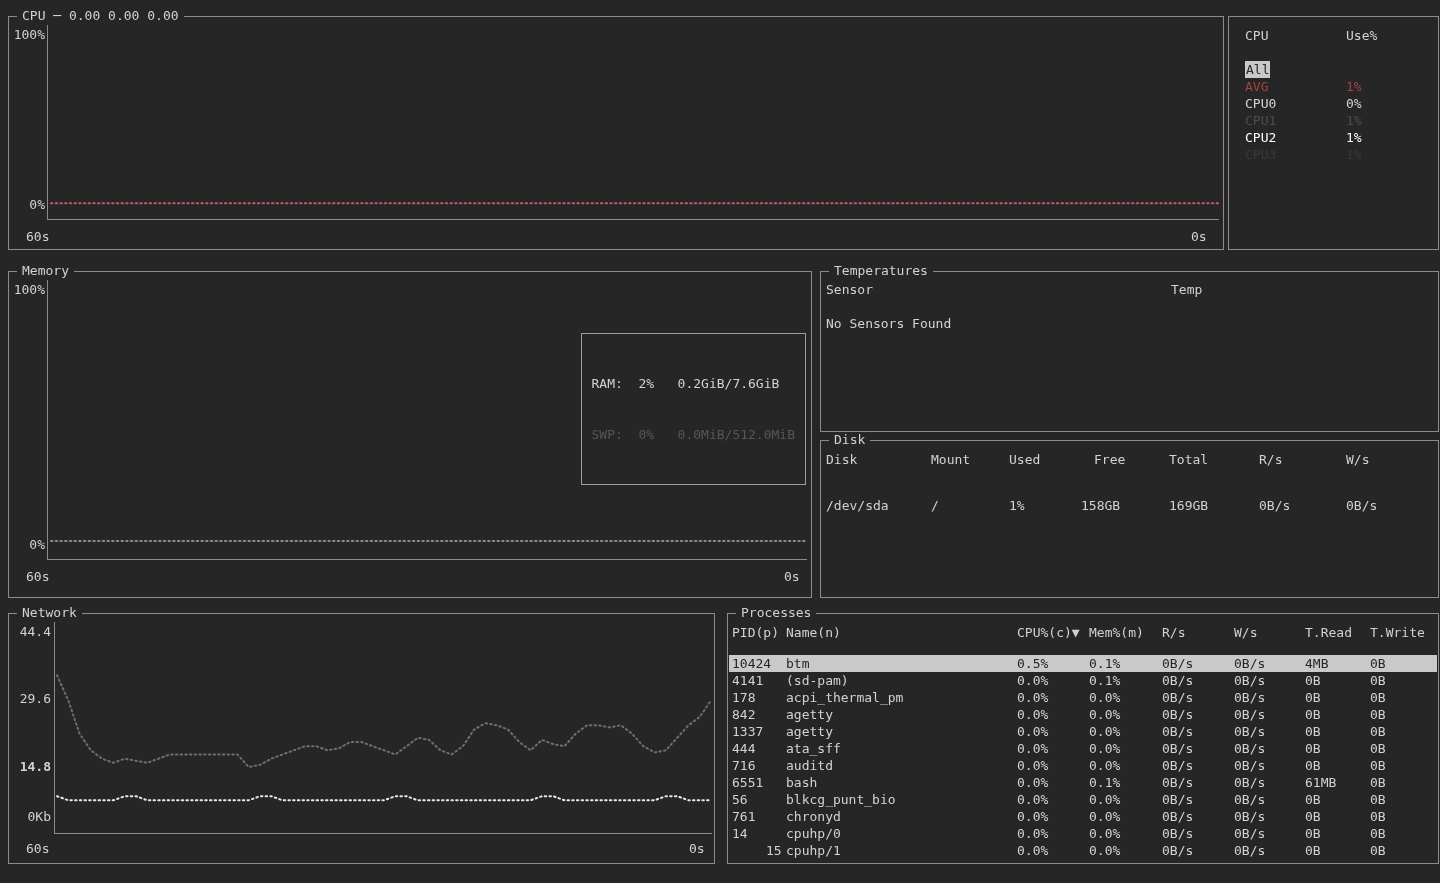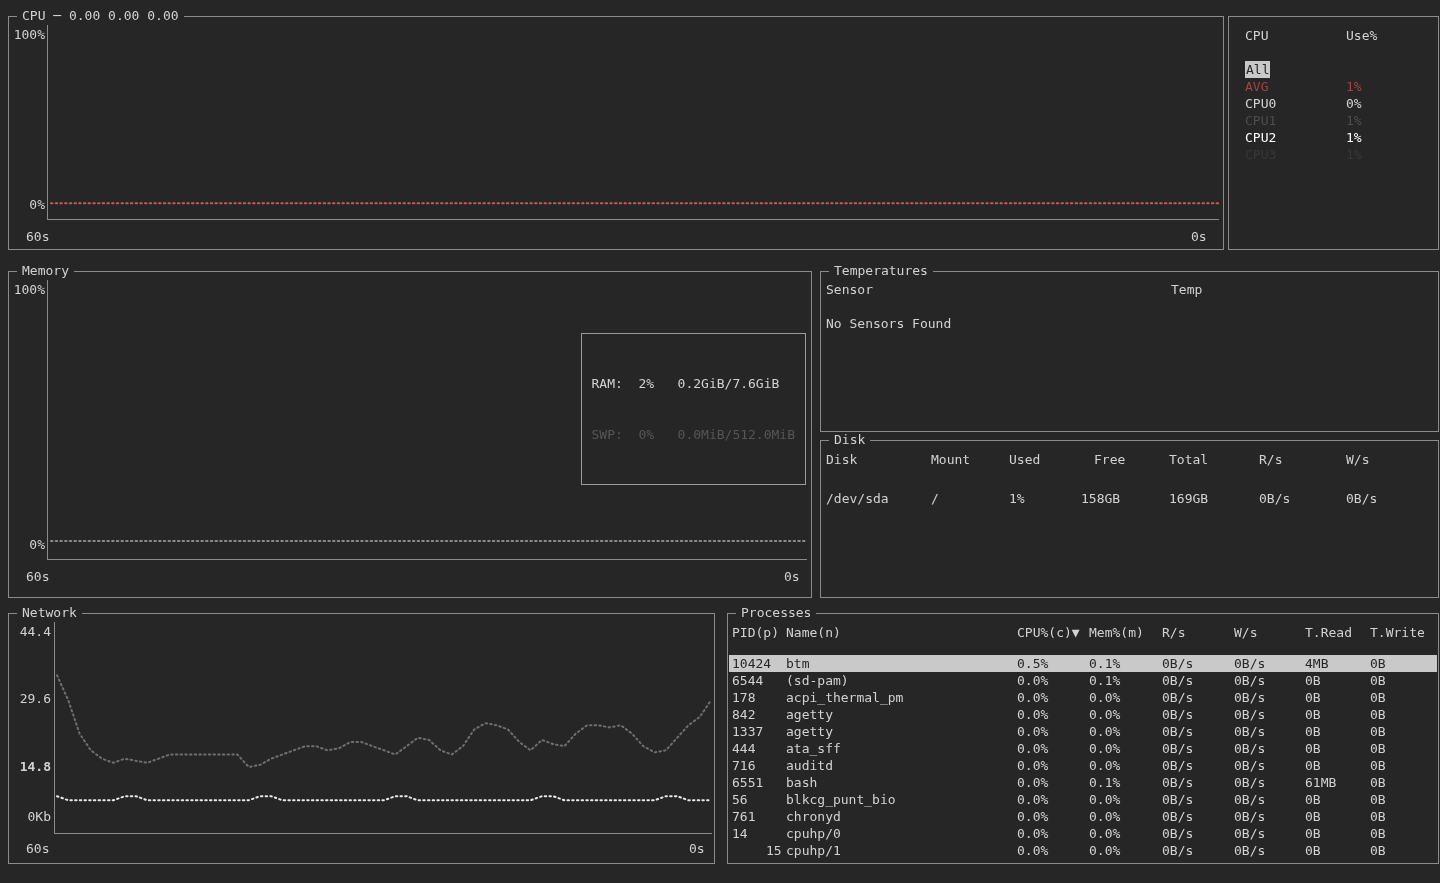--- a/index.html
+++ b/index.html
@@ -114,21 +114,21 @@
   <div class="panel-title">Disk</div>
   <div class="trow" style="top:10px;">
     <span style="left:4px;">Disk</span>
     <span style="left:109px;">Mount</span>
     <span style="left:187px;">Used</span>
     <span style="left:259px;margin-left:13px;">Free</span>
     <span style="left:347px;">Total</span>
     <span style="left:437px;">R/s</span>
     <span style="left:524px;">W/s</span>
   </div>
-  <div class="trow" style="top:49px;padding-left:42px;">
+  <div class="trow" style="top:56px;padding-left:42px;">
     <span style="left:4px;">/dev/sda</span>
     <span style="left:109px;">/</span>
     <span style="left:187px;">1%</span>
     <span style="left:259px;">158GB</span>
     <span style="left:347px;">169GB</span>
     <span style="left:437px;">0B/s</span>
     <span style="left:524px;">0B/s</span>
   </div>
 </div>
 
@@ -165,21 +165,21 @@
     <span style="left:3px;">10424</span>
     <span style="left:57px;">btm</span>
     <span style="left:288px;">0.5%</span>
     <span style="left:360px;">0.1%</span>
     <span style="left:433px;">0B/s</span>
     <span style="left:505px;">0B/s</span>
     <span style="left:576px;">4MB</span>
     <span style="left:641px;">0B</span>
   </div>
   <div class="trow prow" style="top:58px;">
-    <span style="left:3px;">6544</span>
+    <span style="left:3px;">4141</span>
     <span style="left:57px;">(sd-pam)</span>
     <span style="left:288px;">0.0%</span>
     <span style="left:360px;">0.1%</span>
     <span style="left:433px;">0B/s</span>
     <span style="left:505px;">0B/s</span>
     <span style="left:576px;">0B</span>
     <span style="left:641px;">0B</span>
   </div>
   <div class="trow prow" style="top:75px;">
     <span style="left:3px;">178</span>

